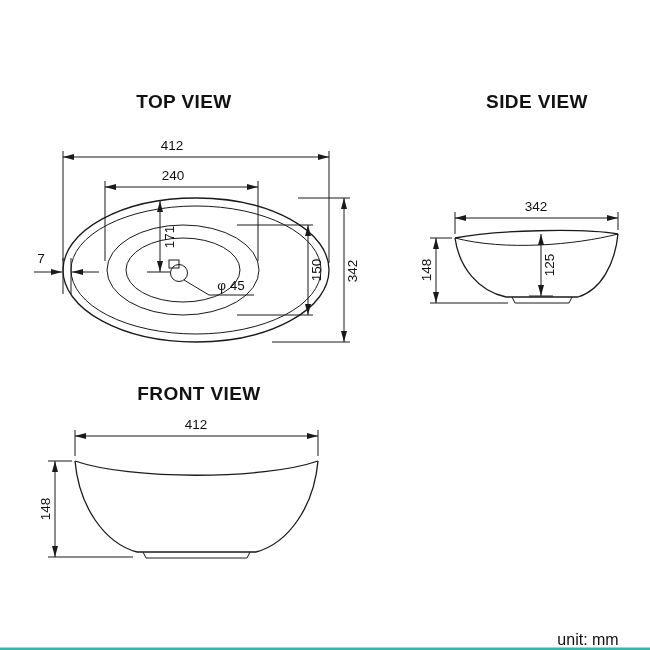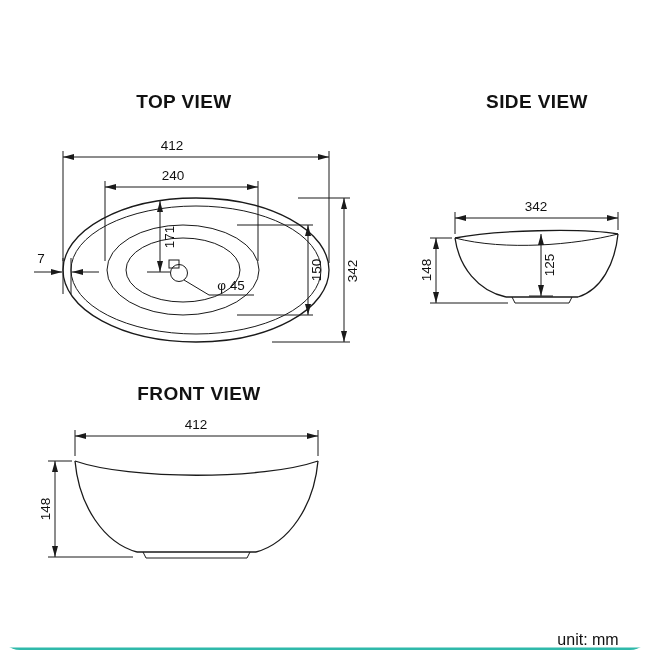--- a/index.html
+++ b/index.html
@@ -6,21 +6,20 @@
     margin: 0;
     padding: 0;
     background: #ffffff;
   }
   .canvas {
     position: relative;
     width: 650px;
     height: 650px;
     background: #ffffff;
     overflow: hidden;
-    border-radius: 20px;
   }
   svg text {
     font-family: "Liberation Sans", "DejaVu Sans", sans-serif;
     fill: #111111;
   }
   .title {
     font-size: 19px;
     font-weight: bold;
     letter-spacing: 0.4px;
   }

